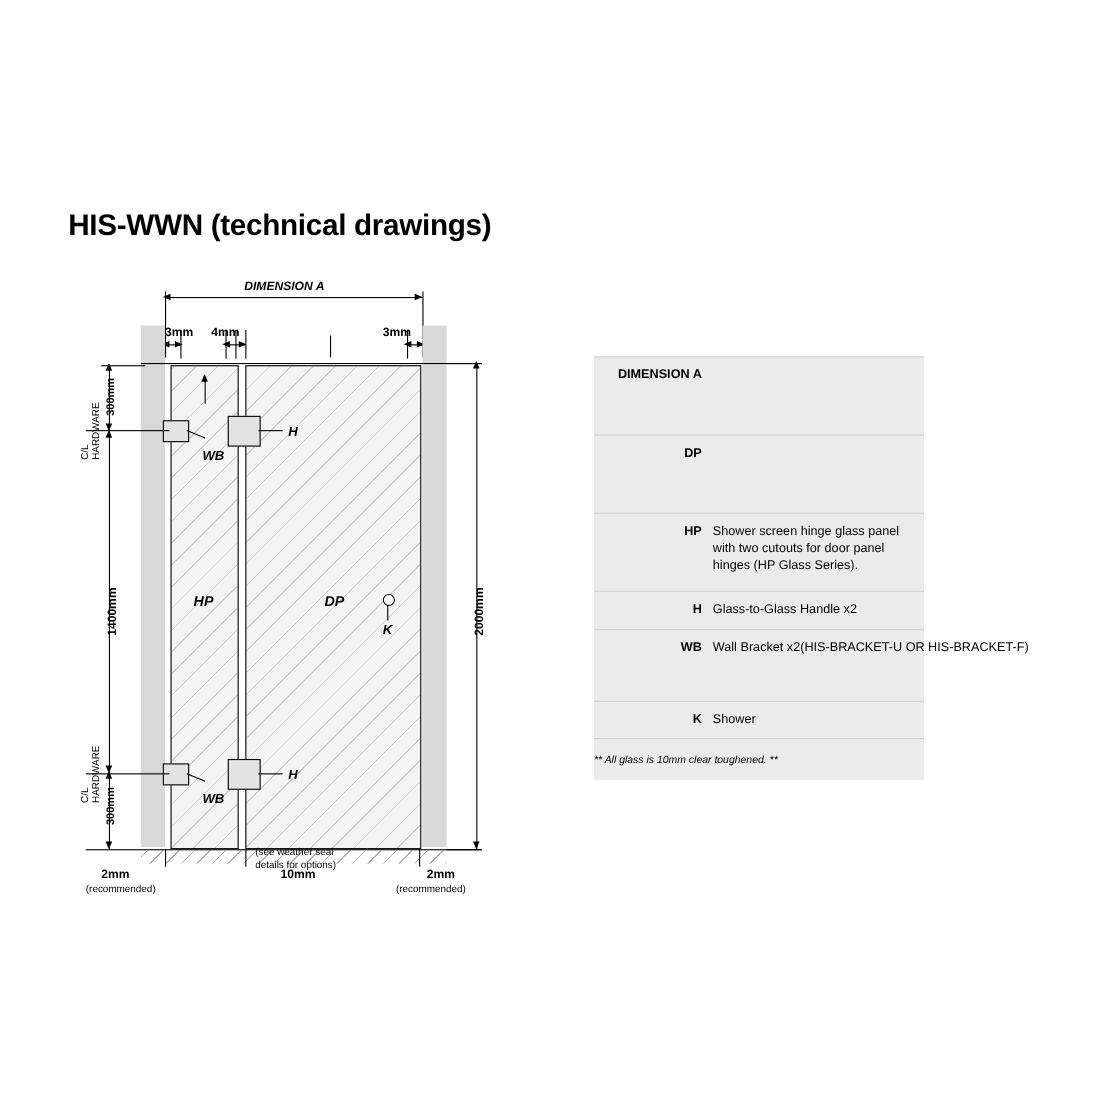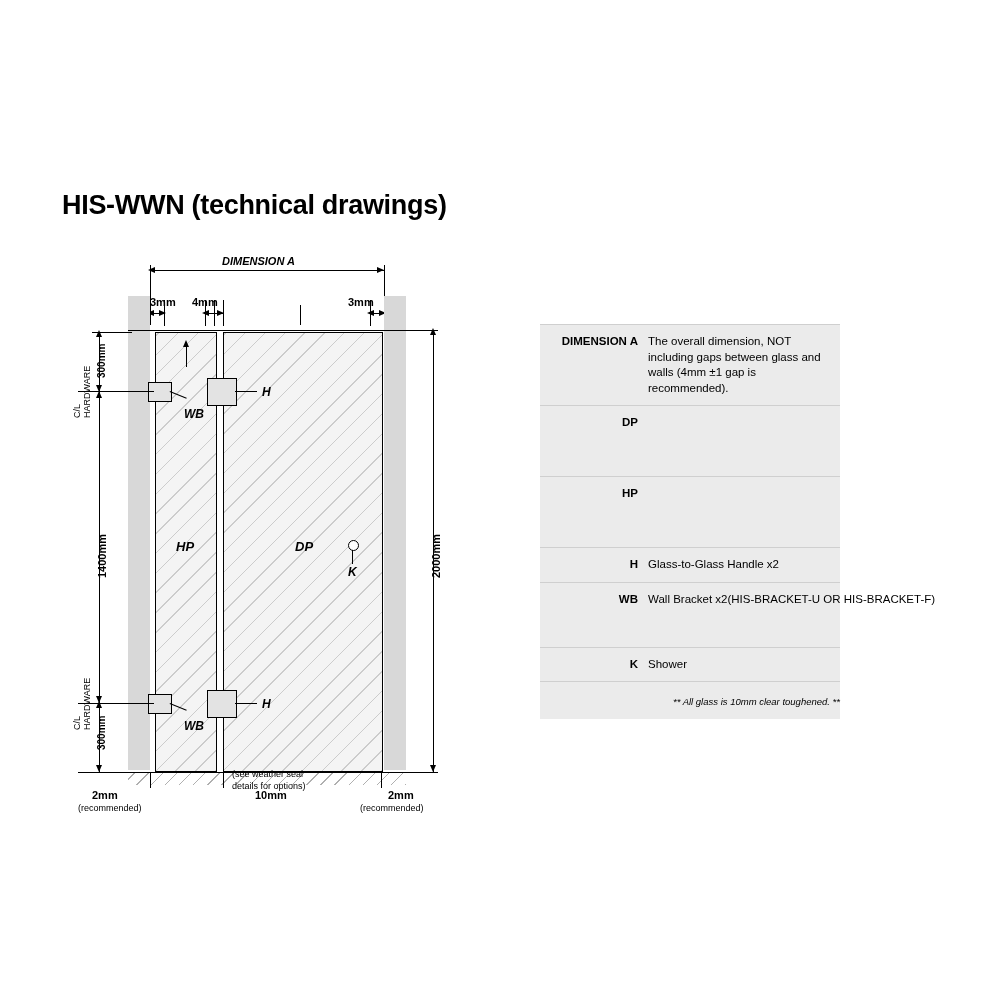--- a/index.html
+++ b/index.html
@@ -140,21 +140,21 @@
   .legend-val {
     font-size: 11.5px;
     line-height: 1.35;
     padding-right: 8px;
     white-space: pre-line;
   }
   .legend-row.tall { min-height: 52px; }
   .legend-note {
     font-size: 9.5px;
     font-style: italic;
-    text-align: right;
+    text-align: left;
     padding: 14px 0 12px 0;
     border-top: 1px solid #cfcfcf;
   }
 </style>
 </head>
 <body>
 
 <div class="page-title">HIS-WWN (technical drawings)</div>
 
 <div id="drawing">
@@ -261,27 +261,27 @@
 details for options)</div>
 
   <div class="lbl lbl-b" style="left:388px; top:789px;">2mm</div>
   <div class="lbl lbl-small" style="left:360px; top:803px;">(recommended)</div>
 </div>
 
 <div id="legend">
 
   <div class="legend-row tall">
     <div class="legend-key">DIMENSION A</div>
-    <div class="legend-val">The overall dimension, NOT including gaps between glass and walls (4mm ±1 gap is recommended).</div>
   </div>
   <div class="legend-row tall">
     <div class="legend-key">DP</div>
   </div>
   <div class="legend-row tall">
     <div class="legend-key">HP</div>
+    <div class="legend-val">Shower screen hinge glass panel with two cutouts for door panel hinges (HP Glass Series).</div>
   </div>
   <div class="legend-row">
     <div class="legend-key">H</div>
     <div class="legend-val">Glass-to-Glass Handle x2</div>
   </div>
   <div class="legend-row" style="min-height:46px;">
     <div class="legend-key">WB</div>
     <div class="legend-val" style="white-space:nowrap;">Wall Bracket x2(HIS-BRACKET-U OR HIS-BRACKET-F)</div>
   </div>
   <div class="legend-row">

